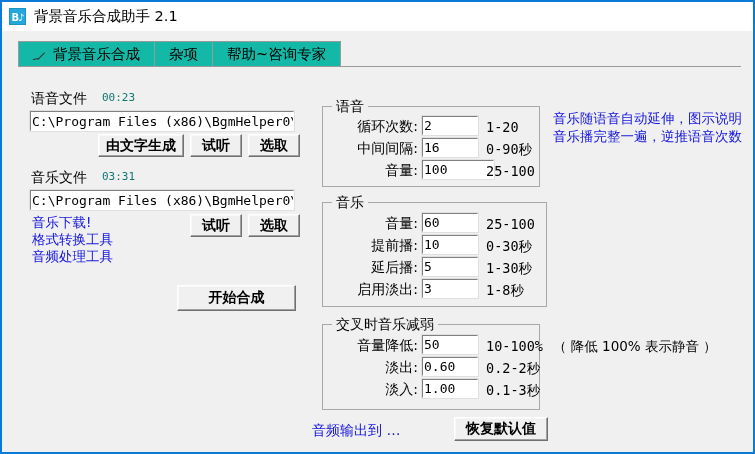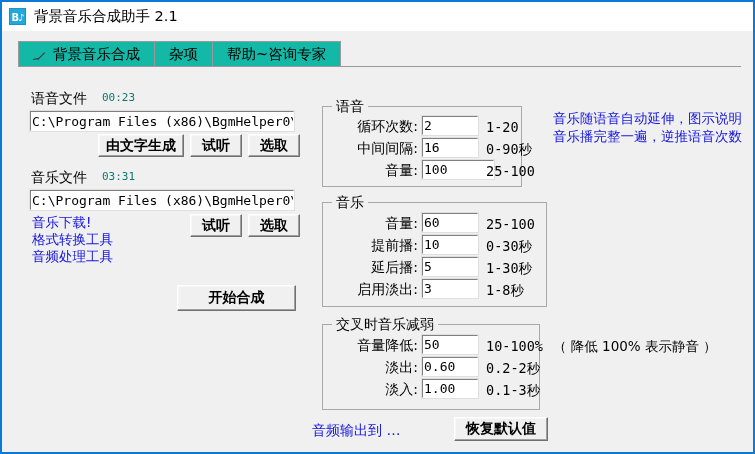--- a/index.html
+++ b/index.html
@@ -257,21 +257,21 @@
 
   <div class="btn" style="left:188px; top:212px; width:52px; height:23px;">试听</div>
   <div class="btn" style="left:246px; top:212px; width:52px; height:23px;">选取</div>
 
   <div class="lbl-blue" style="left:30px; top:212px;">音乐下载!</div>
   <div class="lbl-blue" style="left:30px; top:229px;">格式转换工具</div>
   <div class="lbl-blue" style="left:30px; top:246px;">音频处理工具</div>
 
   <div class="btn" style="left:175px; top:283px; width:119px; height:26px;">开始合成</div>
 
-  <div class="group" style="left:320px; top:104px; width:200px; height:81px;">
+  <div class="group" style="left:320px; top:104px; width:218px; height:81px;">
     <span class="group-title">语音</span>
   </div>
   <div class="row-label" style="left:330px; top:116px; width:86px;">循环次数:</div>
   <div class="textfield small" style="left:420px; top:114px; width:56px; height:19px;">2</div>
   <div class="row-range" style="left:484px; top:117px;">1-20</div>
 
   <div class="row-label" style="left:330px; top:138px; width:86px;">中间间隔:</div>
   <div class="textfield small" style="left:420px; top:136px; width:56px; height:19px;">16</div>
   <div class="row-range" style="left:484px; top:139px;">0-90秒</div>
 

